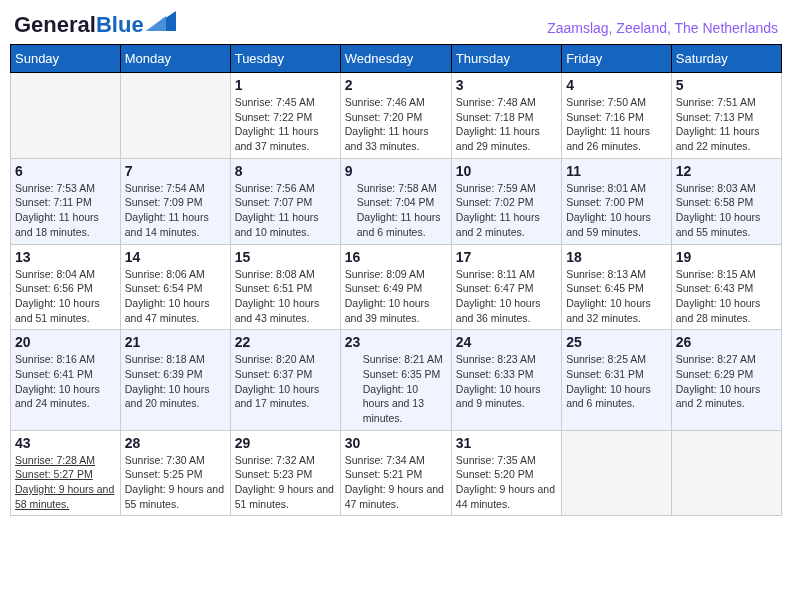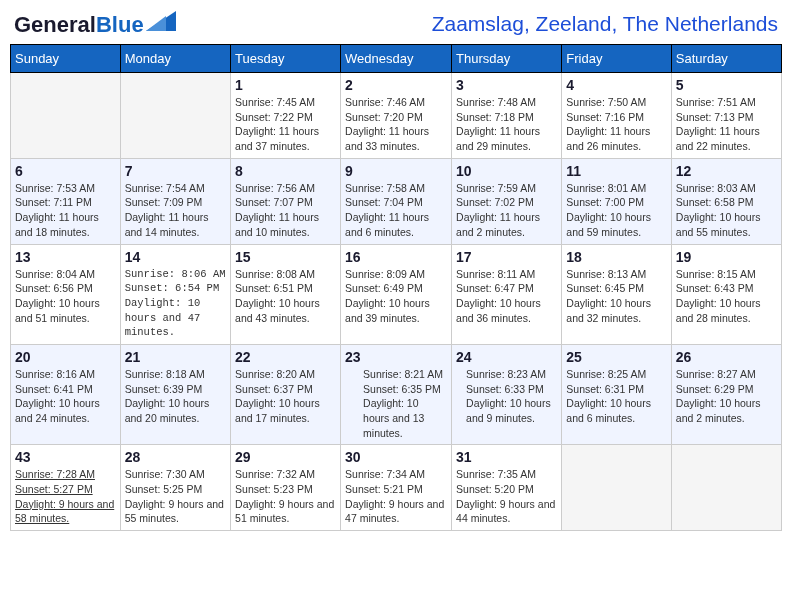--- a/index.html
+++ b/index.html
@@ -33,22 +33,22 @@
     .title-section {
       text-align: right;
     }
     .month-title {
       font-size: 42px;
       font-weight: bold;
       color: #1a1a2e;
       line-height: 1.1;
     }
     .location-title {
-      font-size: 21px;
-      color: #1d4ed8;
+      font-size: 14px;
+      color: #8b5cf6;
     }
     .calendar {
       width: 100%;
       border-collapse: collapse;
       font-size: 11px;
     }
     .calendar th {
       background: #1565c0;
       color: white;
       padding: 6px 4px;
@@ -163,21 +163,21 @@
 Daylight: 11 hours and 14 minutes.</div>
         </td>
         <td>
           <span class="day-number">8</span>
           <div class="day-info" style="white-space: pre-line;">Sunrise: 7:56 AM
 Sunset: 7:07 PM
 Daylight: 11 hours and 10 minutes.</div>
         </td>
         <td>
           <span class="day-number">9</span>
-          <div class="day-info" style="white-space: pre-line;">Sunrise: 7:58 AM
+          <div class="day-info" style="white-space: pre-line; margin-left: 12px;">Sunrise: 7:58 AM
 Sunset: 7:04 PM
 Daylight: 11 hours and 6 minutes.</div>
         </td>
         <td>
           <span class="day-number">10</span>
           <div class="day-info" style="white-space: pre-line;">Sunrise: 7:59 AM
 Sunset: 7:02 PM
 Daylight: 11 hours and 2 minutes.</div>
         </td>
         <td>
@@ -195,21 +195,21 @@
       </tr>
       <tr class="row-odd">
         <td>
           <span class="day-number">13</span>
           <div class="day-info" style="white-space: pre-line;">Sunrise: 8:04 AM
 Sunset: 6:56 PM
 Daylight: 10 hours and 51 minutes.</div>
         </td>
         <td>
           <span class="day-number">14</span>
-          <div class="day-info" style="white-space: pre-line; font-family: Liberation Mono, monospace;">Sunrise: 8:06 AM
+          <div class="day-info" style="white-space: pre-line;">Sunrise: 8:06 AM
 Sunset: 6:54 PM
 Daylight: 10 hours and 47 minutes.</div>
         </td>
         <td>
           <span class="day-number">15</span>
           <div class="day-info" style="white-space: pre-line;">Sunrise: 8:08 AM
 Sunset: 6:51 PM
 Daylight: 10 hours and 43 minutes.</div>
         </td>
         <td>
@@ -257,21 +257,21 @@
 Daylight: 10 hours and 17 minutes.</div>
         </td>
         <td>
           <span class="day-number">23</span>
           <div class="day-info" style="white-space: pre-line; margin-left: 18px;">Sunrise: 8:21 AM
 Sunset: 6:35 PM
 Daylight: 10 hours and 13 minutes.</div>
         </td>
         <td>
           <span class="day-number">24</span>
-          <div class="day-info" style="white-space: pre-line; margin-left: 10px;">Sunrise: 8:23 AM
+          <div class="day-info" style="white-space: pre-line;">Sunrise: 8:23 AM
 Sunset: 6:33 PM
 Daylight: 10 hours and 9 minutes.</div>
         </td>
         <td>
           <span class="day-number">25</span>
           <div class="day-info" style="white-space: pre-line;">Sunrise: 8:25 AM
 Sunset: 6:31 PM
 Daylight: 10 hours and 6 minutes.</div>
         </td>
         <td>

